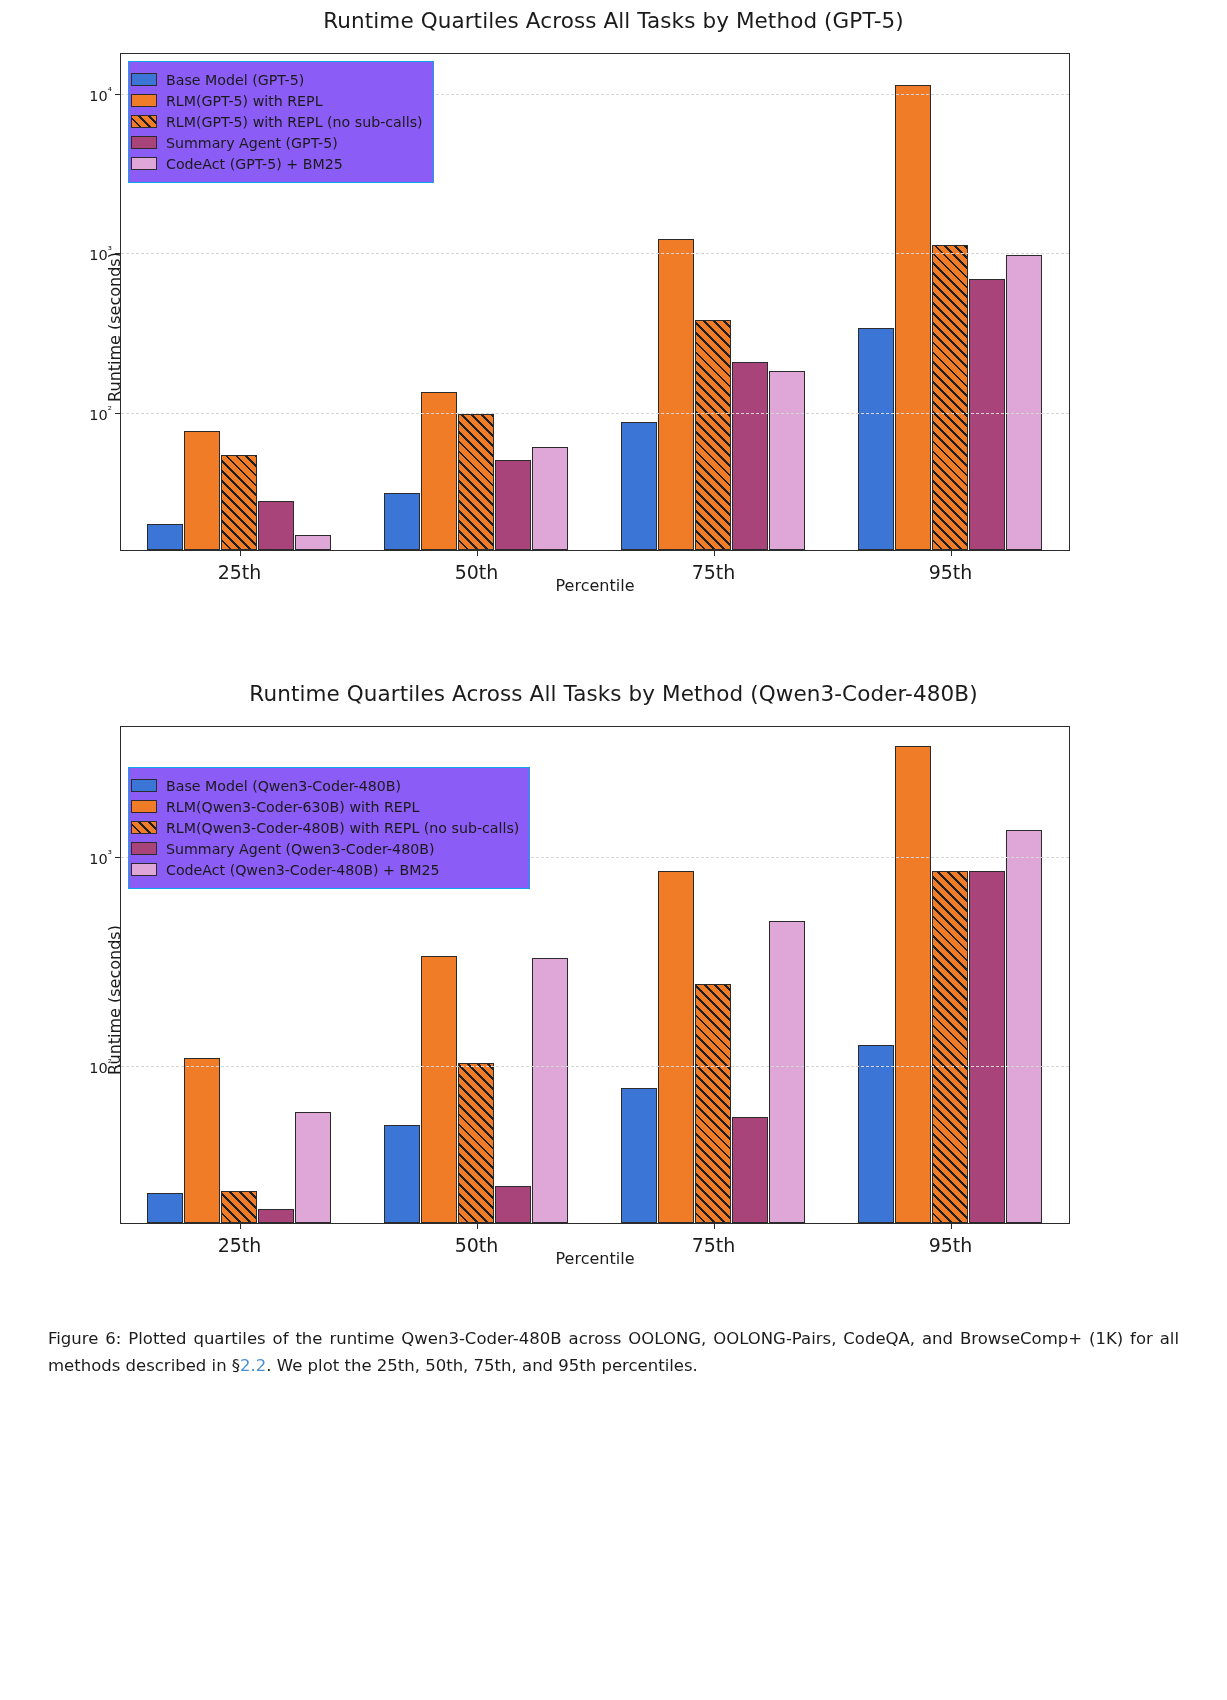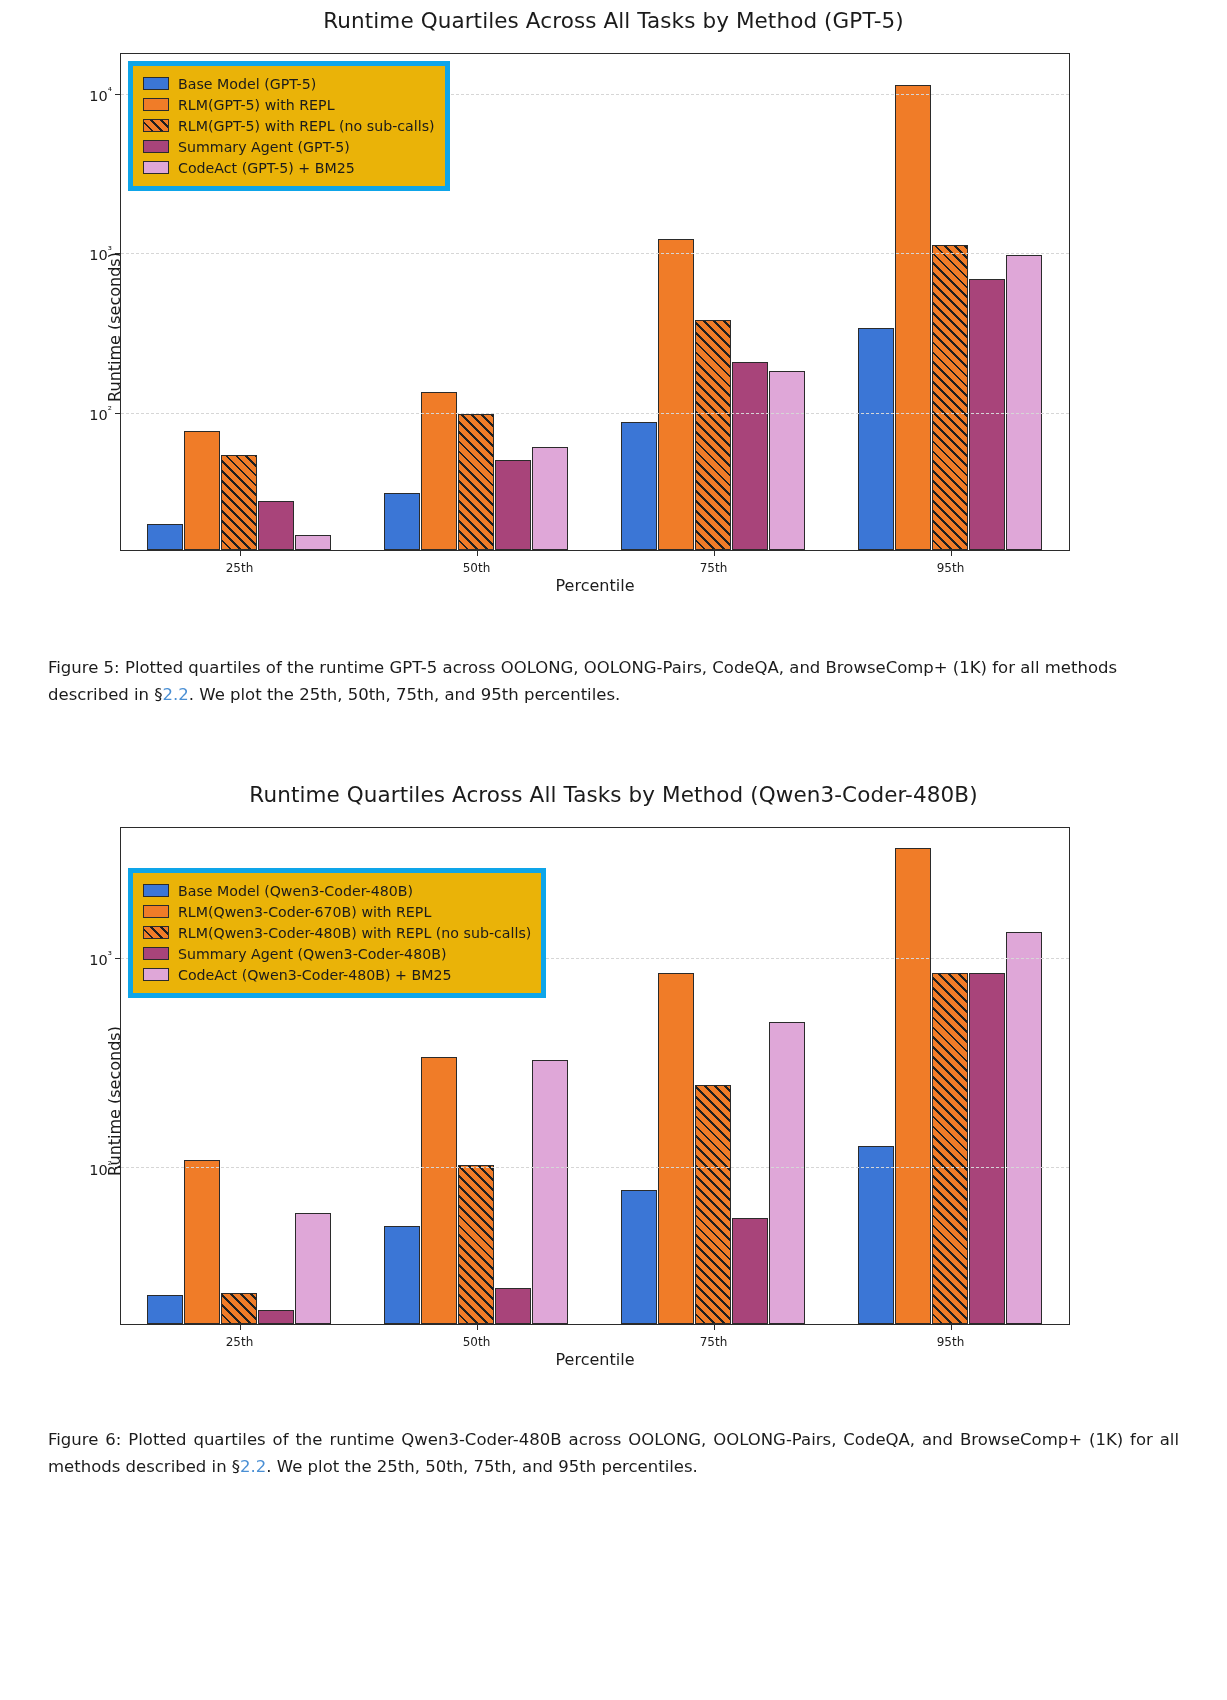--- a/index.html
+++ b/index.html
@@ -103,21 +103,21 @@
     position: absolute;
     bottom: 0;
     border: 1px solid #2b2b2b;
     box-sizing: border-box;
   }
 
   .xtick-label {
     position: absolute;
     top: calc(100% + 11px);
     transform: translateX(-50%);
-    font-size: 12px;
+    font-size: 19px;
     color: #1b1b1b;
     white-space: nowrap;
   }
   .xtick-mark {
     position: absolute;
     top: 100%;
     height: 6px;
     width: 0;
     border-left: 1.2px solid #2b2b2b;
   }
@@ -128,23 +128,23 @@
     right: 157px;
     bottom: 12px;
     text-align: center;
     font-size: 16px;
     color: #1b1b1b;
   }
 
   
   .legend {
     position: absolute;
-    background: #eab308;
-    border: 5px solid #0ea5e9;
-    padding: 7px 10px 8px 10px;
+    background: #8b5cf6;
+    border: 1px solid #0ea5e9;
+    padding: 7px 10px 8px 2px;
     box-sizing: border-box;
     box-shadow: 0 0 0 0 transparent;
   }
   .legend-row {
     display: flex;
     align-items: center;
     height: 21px;
   }
   .legend-swatch {
     width: 26px;
@@ -248,23 +248,20 @@
           </div>
           <div class="legend-row">
             <span class="legend-swatch" style="background: rgb(223, 167, 216);"></span>
             <span class="legend-text">CodeAct (GPT-5) + BM25</span>
           </div>
         </div>
 
       <div class="xlabel">Percentile</div>
     </div>
 
-    <div class="caption cap1">
-      <span>Figure 5:</span><span> Plotted quartiles of the runtime GPT-5 across OOLONG, OOLONG-Pairs, CodeQA, and BrowseComp+ (1K) for all methods described in §</span><span class="link">2.2</span><span>. We plot the 25th, 50th, 75th, and 95th percentiles.</span>
-    </div>
   </div>
 
   <div class="figure-block fig2-block">
 
     <div class="chart-title">Runtime Quartiles Across All Tasks by Method (Qwen3-Coder-480B)</div>
 
     <div class="chart-wrap">
       <div class="ylabel">Runtime (seconds)</div>
 
       <div class="plot-area" id="plot-qwen3">
@@ -306,21 +303,21 @@
           <div class="xtick-label" style="left: 829.5px;">95th</div>
         </div>
 
       <div class="legend" id="legend-qwen3" style="left:128px; top:14px;margin-top:33px;">
           <div class="legend-row">
             <span class="legend-swatch" style="background: rgb(59, 118, 214);"></span>
             <span class="legend-text">Base Model (Qwen3-Coder-480B)</span>
           </div>
           <div class="legend-row">
             <span class="legend-swatch" style="background: rgb(240, 124, 40);"></span>
-            <span class="legend-text">RLM(Qwen3-Coder-670B) with REPL</span>
+            <span class="legend-text">RLM(Qwen3-Coder-630B) with REPL</span>
           </div>
           <div class="legend-row">
             <span class="legend-swatch" style="background: repeating-linear-gradient(45deg, rgb(240, 124, 40) 0px, rgb(240, 124, 40) 5px, rgb(31, 31, 31) 5px, rgb(31, 31, 31) 7px);"></span>
             <span class="legend-text">RLM(Qwen3-Coder-480B) with REPL (no sub-calls)</span>
           </div>
           <div class="legend-row">
             <span class="legend-swatch" style="background: rgb(168, 68, 122);"></span>
             <span class="legend-text">Summary Agent (Qwen3-Coder-480B)</span>
           </div>
           <div class="legend-row">

